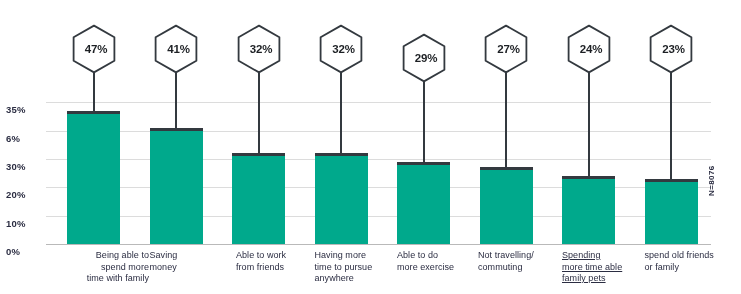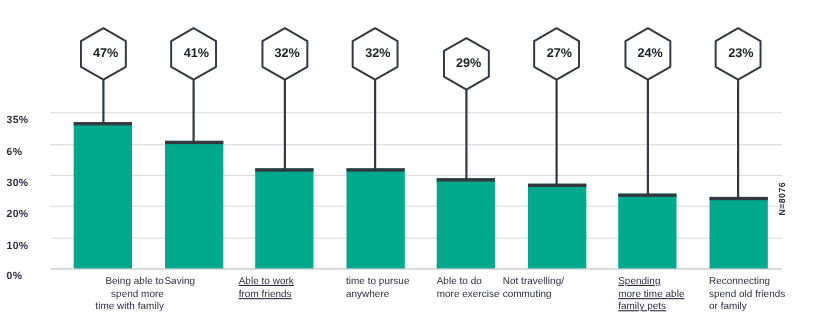--- a/index.html
+++ b/index.html
@@ -274,44 +274,45 @@
     </div>
 
   <div class="xlabels" id="xlabels">
       <div class="xlabel" style="left: 21px; text-align: right;">
         <div>Being able to</div>
         <div>spend more</div>
         <div>time with family</div>
       </div>
       <div class="xlabel" style="left: 103.5px;">
         <div>Saving</div>
-      </div>
-      <div class="xlabel" style="left: 171px; text-decoration: underline;">
+        <div>money</div>
+      </div>
+      <div class="xlabel" style="left: 190px;">
         <div>Able to work</div>
         <div>from friends</div>
       </div>
       <div class="xlabel" style="left: 268.5px;">
+        <div>Having more</div>
         <div>time to pursue</div>
         <div>anywhere</div>
       </div>
       <div class="xlabel" style="left: 351px;">
         <div>Able to do</div>
         <div>more exercise</div>
       </div>
-      <div class="xlabel" style="left: 411px;">
+      <div class="xlabel" style="left: 432px;">
         <div>Not travelling/</div>
         <div>commuting</div>
       </div>
       <div class="xlabel" style="left: 516px; text-decoration: underline;">
         <div>Spending</div>
         <div>more time able</div>
         <div>family pets</div>
       </div>
       <div class="xlabel" style="left: 598.5px;">
-        <div>Reconnecting</div>
         <div>spend old friends</div>
         <div>or family</div>
       </div>
     </div>
 
   <div class="nnote">N=8076</div>
 
 </div>
 
 </body></html>

